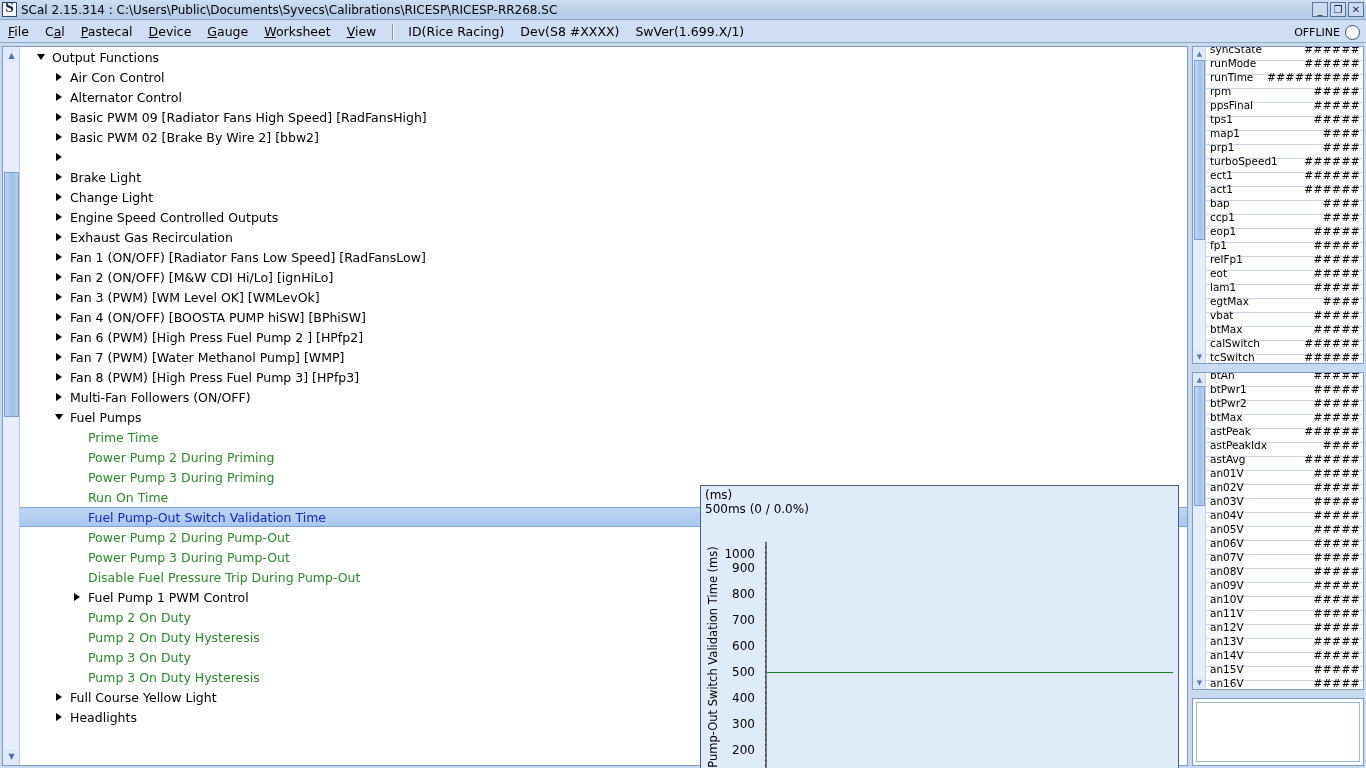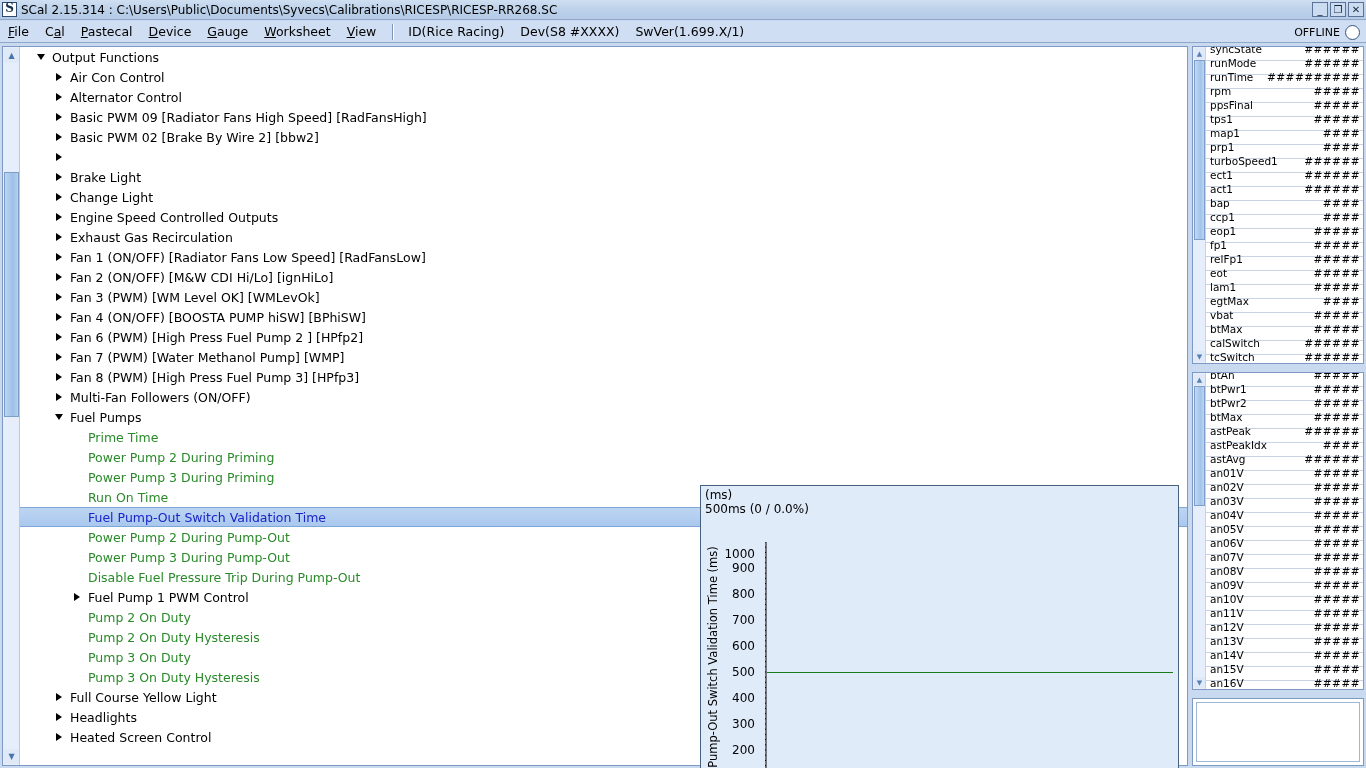--- a/index.html
+++ b/index.html
@@ -486,27 +486,20 @@
               <div class="tri-right"></div>
             </div>
             <span class="label c-black">Full Course Yellow Light</span>
           </div>
           <div class="tree-row">
             <div style="width: 32px; flex: 0 0 auto;"></div>
             <div class="twisty">
               <div class="tri-right"></div>
             </div>
             <span class="label c-black">Headlights</span>
-          </div>
-          <div class="tree-row">
-            <div style="width: 32px; flex: 0 0 auto;"></div>
-            <div class="twisty">
-              <div class="tri-right"></div>
-            </div>
-            <span class="label c-black">Heated Screen Control</span>
           </div>
         </div>
     </div>
 
     <div id="chart-panel">
       <div id="chart-head">
         <div>(ms)</div>
         <div>500ms (0 / 0.0%)</div>
       </div>
       <div id="chart-ylabel">Fuel Pump-Out Switch Validation Time (ms)</div>

